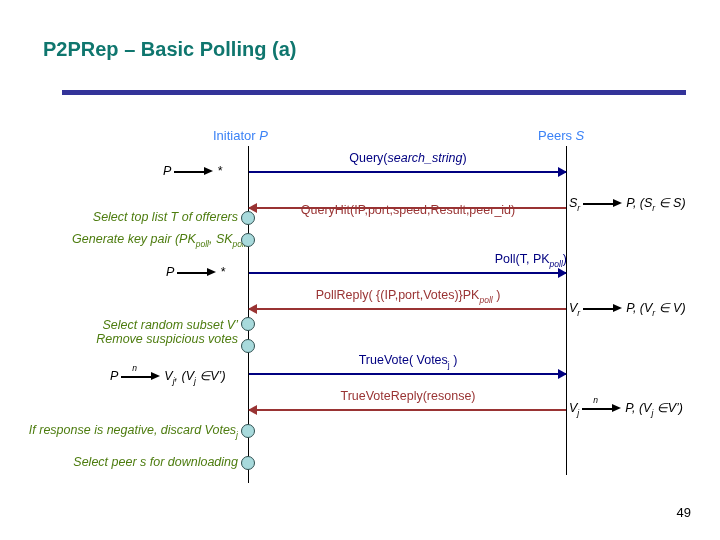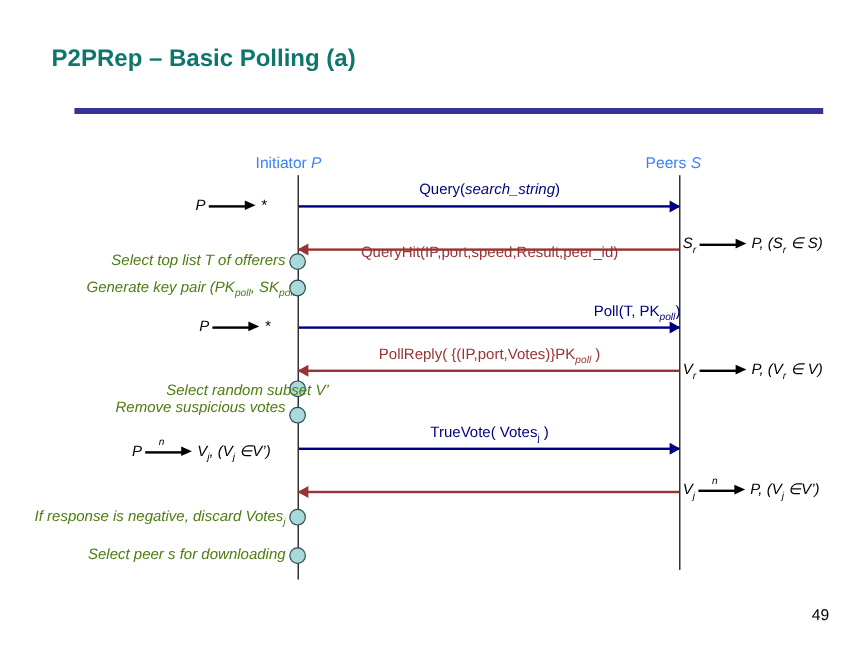--- a/index.html
+++ b/index.html
@@ -222,20 +222,21 @@
     <div class="arrowhead left"></div>
   </div>
 
   <div class="msg-label fwd" style="left:249px; top:353px; width:318px;">
     <span>TrueVote( Votes</span><sub>j</sub><span> )</span>
   </div>
   <div class="msg fwd" style="left:249px; top:373px; width:317px;">
     <div class="arrowhead right"></div>
   </div>
 
+  <div class="msg-label rep" style="left:249px; top:389px; width:318px;">TrueVoteReply(resonse)</div>
   <div class="msg rep" style="left:249px; top:409px; width:317px;">
     <div class="arrowhead left"></div>
   </div>
 
   <div class="notation" style="left:163px; top:164px;">
     <span>P</span><span class="mini-arrow"><span class="shaft"></span><span class="head"></span></span><span>*</span>
   </div>
 
   <div class="notation" style="left:166px; top:265px;">
     <span>P</span><span class="mini-arrow"><span class="shaft"></span><span class="head"></span></span><span>*</span>
@@ -261,21 +262,21 @@
   <div class="node-circle" style="left:241px; top:211px;"></div>
 
   <div class="annot" style="left:12px; top:232px; width:238px;">
     <span>Generate key pair (PK</span><sub>poll</sub><span>, SK</span><sub>poll</sub><span>)</span>
   </div>
   <div class="node-circle" style="left:241px; top:233px;"></div>
 
   <div class="annot" style="left:0px; top:316px; width:238px;margin-top:16px;">Remove suspicious votes</div>
   <div class="node-circle" style="left:241px; top:317px;"></div>
 
-  <div class="annot" style="left:0px; top:318px; width:238px;padding-left:36px;">Select random subset V’</div>
+  <div class="annot" style="left:0px; top:318px; width:238px;">Select random subset V’</div>
   <div class="node-circle" style="left:241px; top:339px;"></div>
 
   <div class="annot" style="left:0px; top:423px; width:238px;">
     <span>If response is negative, discard Votes</span><sub>j</sub>
   </div>
   <div class="node-circle" style="left:241px; top:424px;"></div>
 
   <div class="annot" style="left:0px; top:455px; width:238px;">Select peer s for downloading</div>
   <div class="node-circle" style="left:241px; top:456px;"></div>
 

